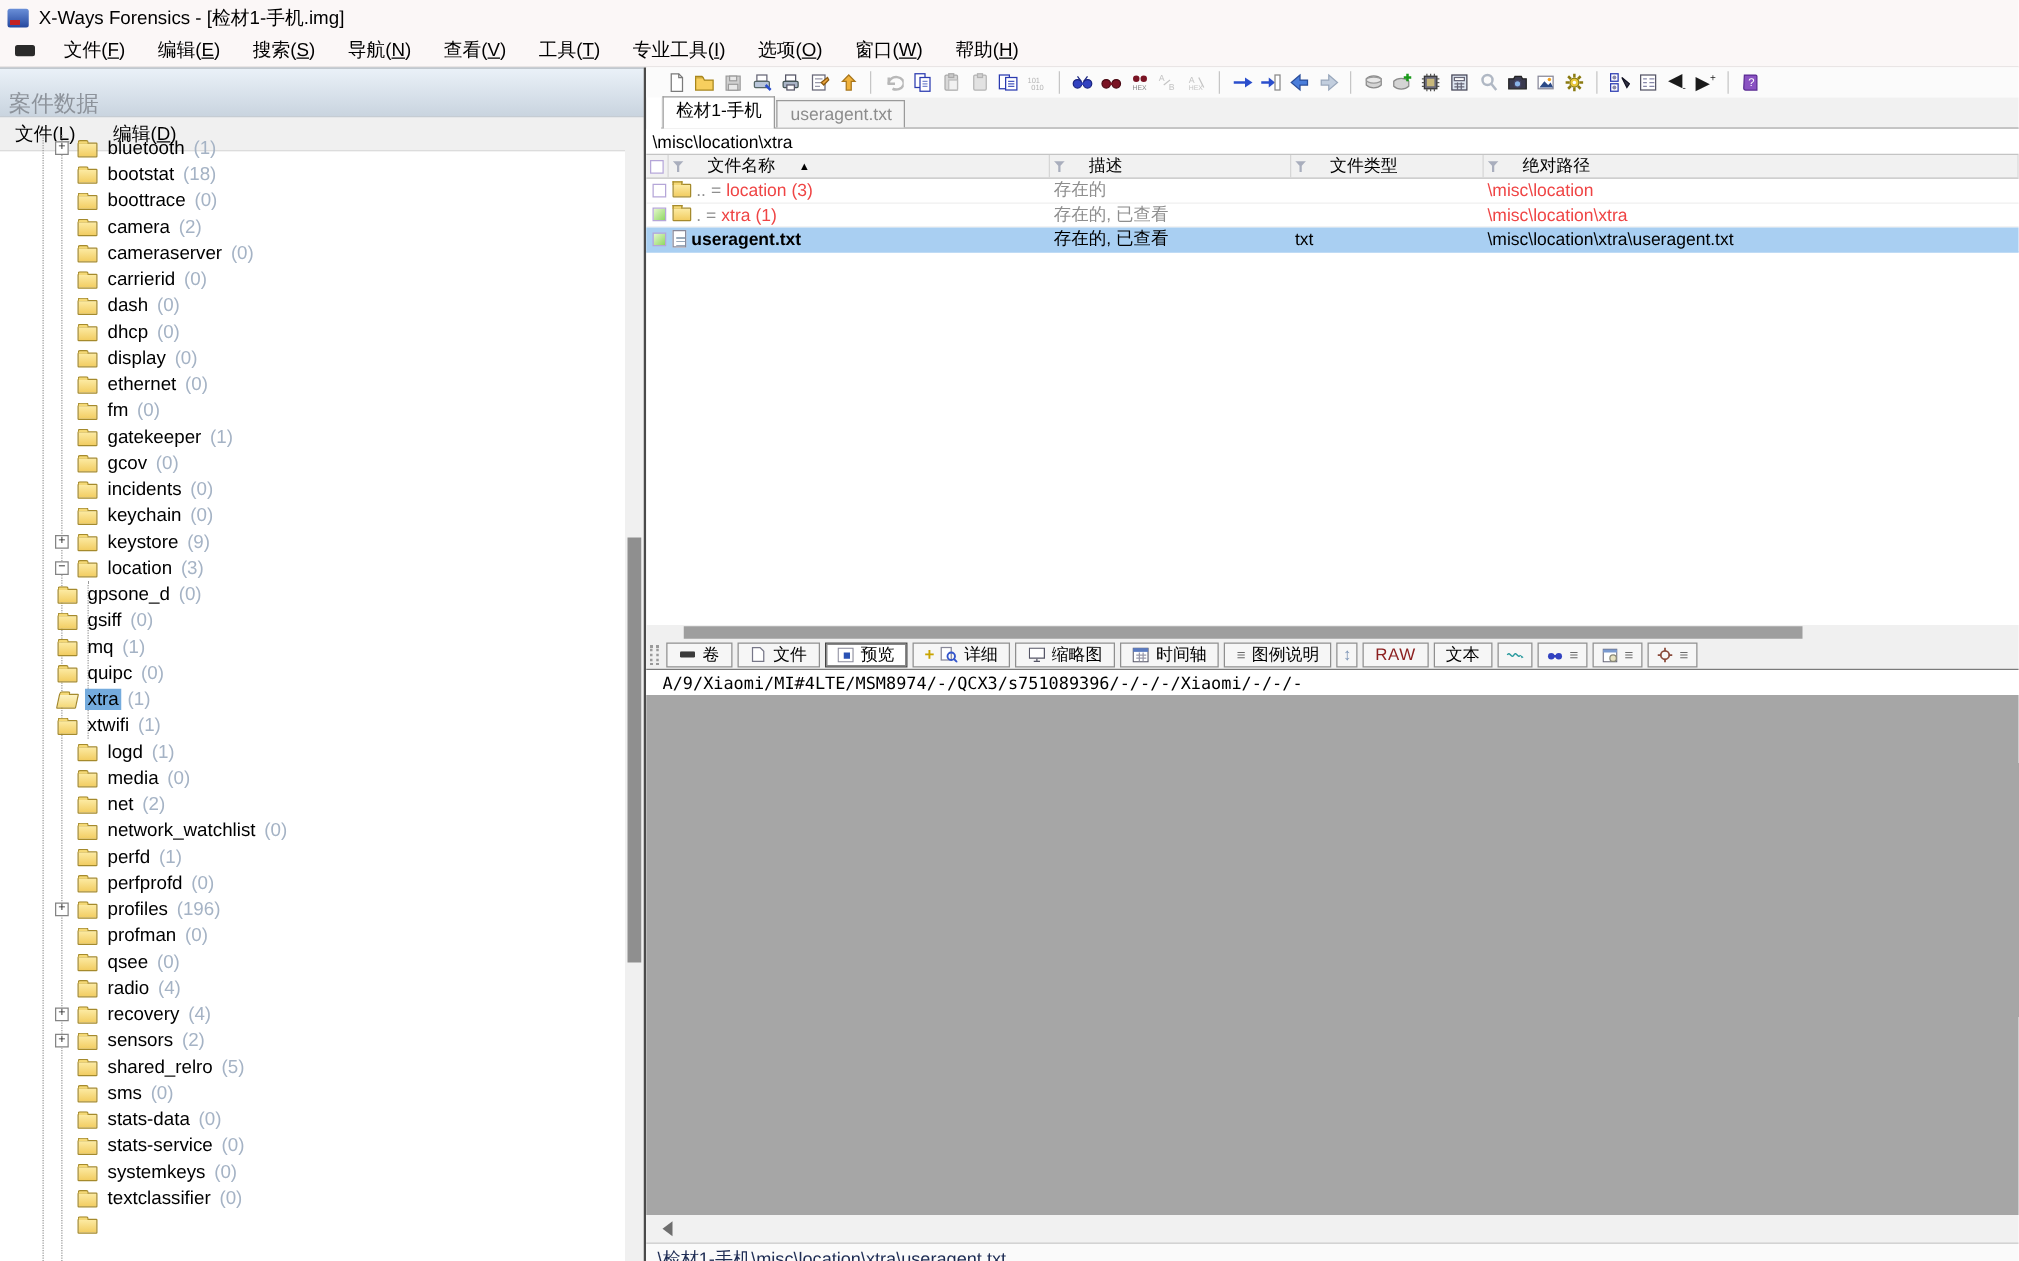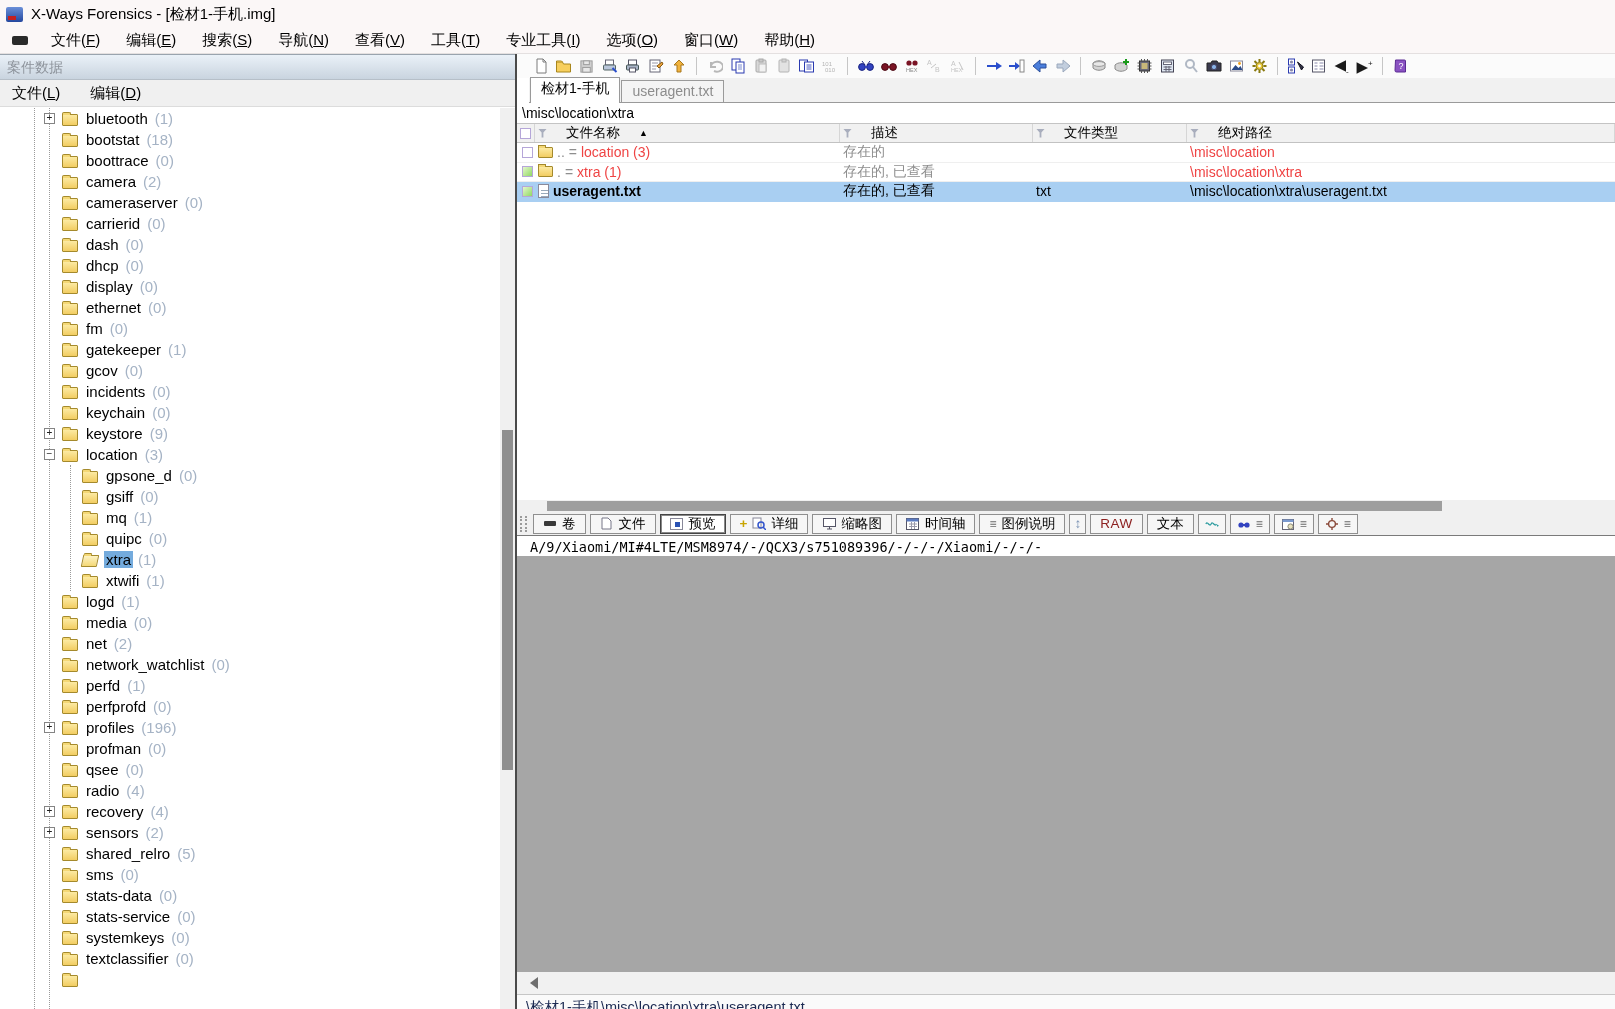--- a/index.html
+++ b/index.html
@@ -11,27 +11,27 @@
   .applogo{width:17px;height:15px;background:linear-gradient(#6a8fd8,#24479e);border-radius:2px;position:relative;margin-right:8px}
   .applogo::after{content:"";position:absolute;left:2px;bottom:2px;width:8px;height:4px;background:#c42020}
 
   
   .menubar{position:absolute;top:28px;left:0;right:0;height:26px;background:#fbf7f7;border-bottom:1px solid #e4e0e0;display:flex;align-items:center;font-size:15px}
   .childwin-icon{width:16px;height:9px;background:#2a2a2a;border-radius:2px;margin:0 10px 0 12px}
   .menu-item{padding:2px 13px;cursor:default}
 
   
   .case-panel{position:absolute;top:54px;left:0;width:515px;bottom:0;background:#fff;border-top:1px solid #9aa4ae}
-  .case-title{height:25px;background:linear-gradient(#eaf1f8,#c9d4df);color:#8d939b;font-size:14px;padding:4px 7px;border-bottom:1px solid #b6bfc8}
+  .case-title{height:39px;background:linear-gradient(#eaf1f8,#c9d4df);color:#8d939b;font-size:18px;padding:16px 7px;border-bottom:1px solid #b6bfc8}
   .case-menu{height:27px;background:#f0f0f0;border-bottom:1px solid #dcdcdc;display:flex;align-items:center;padding-left:12px;gap:30px;font-size:15px}
   .tree{position:absolute;top:53px;left:0;right:15px;bottom:0;overflow:hidden;font-size:15px;white-space:nowrap}
   .guide{position:absolute;top:0;bottom:0;width:1px;border-left:1px dotted #9a9a9a}
   .trow{height:21px;display:flex;align-items:center;position:relative}
   .trow.l0{padding-left:44px}
-  .trow.l1{padding-left:82px}
+  .trow.l1{padding-left:46px}
   .spacer{width:18px;flex:none}
   .toggle{width:11px;height:11px;flex:none;border:1px solid #848484;background:#fff;font-size:10px;line-height:8px;text-align:center;color:#222;margin-right:7px}
   .folder{width:16px;height:12px;flex:none;background:linear-gradient(#fceaa2,#f2cd62);border:1px solid #a58a2c;border-radius:1px;position:relative;margin-top:2px}
   .folder::before{content:"";position:absolute;top:-3px;left:-1px;width:7px;height:2px;background:#f4d876;border:1px solid #a58a2c;border-bottom:none;border-radius:2px 2px 0 0}
   .folder.open{transform:skewX(-12deg);background:linear-gradient(#fdf3c4,#f4d876)}
   .tlabel{margin-left:6px;padding:0 2px}
   .tlabel.sel{background:#74abdd}
   .tcount{margin-left:5px;color:#a5b3c5}
   .vscroll{position:absolute;top:53px;right:0;width:15px;bottom:0;background:#f0f0f0}
   .vthumb{position:absolute;left:2px;right:2px;top:322px;height:340px;background:#8f8f8f}

